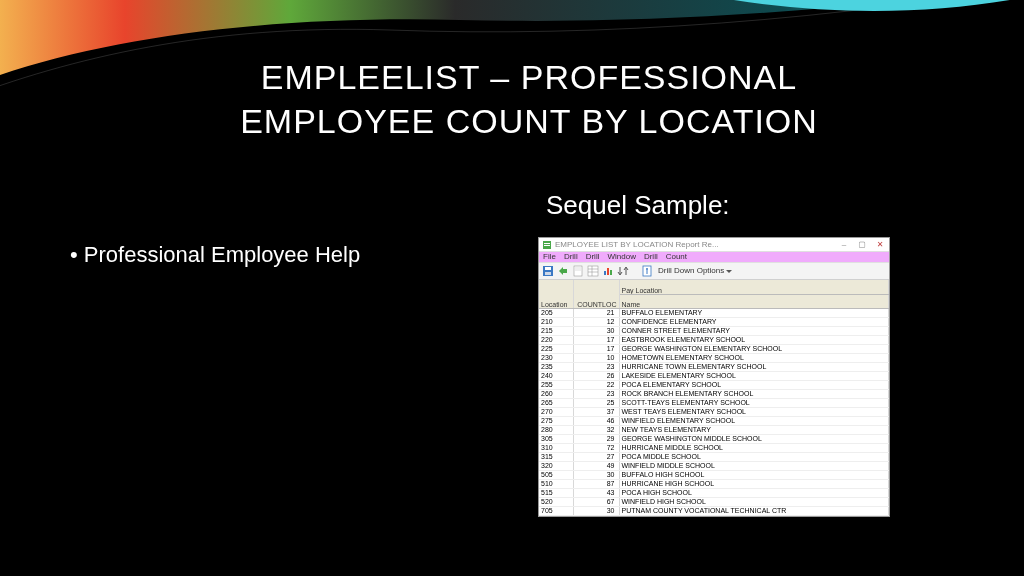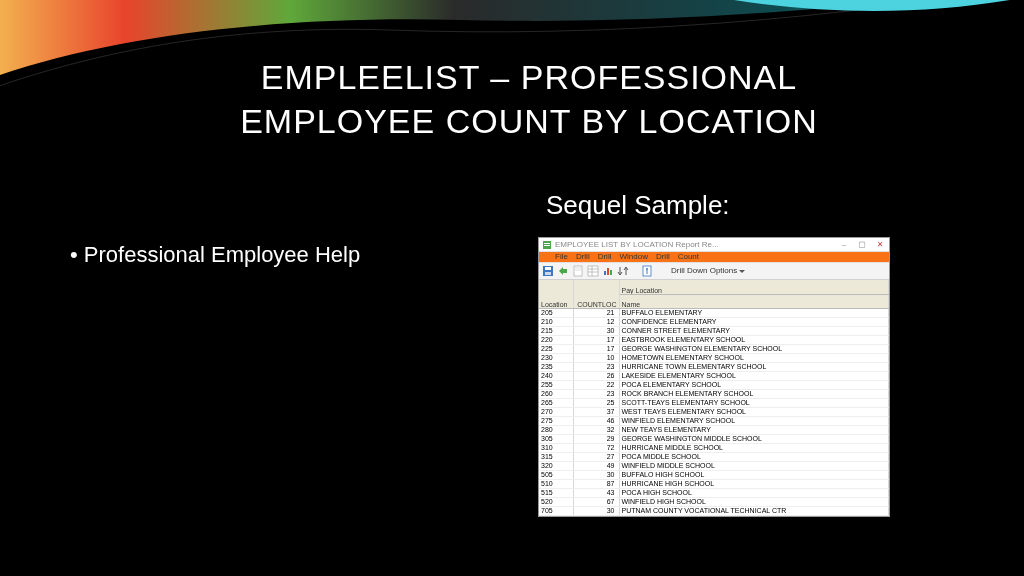--- a/index.html
+++ b/index.html
@@ -86,22 +86,22 @@
     width: 18px;
     height: 14px;
     display: flex;
     align-items: center;
     justify-content: center;
     color: #888;
   }
   .menubar {
     display: flex;
     gap: 8px;
-    padding: 1px 16px;
-    background: #f97316;
+    padding: 1px 4px;
+    background: #f0abfc;
     border-bottom: 1px solid #e0e0e0;
     font-size: 8px;
   }
   .menubar span { color: #333; }
   .toolbar {
     display: flex;
     align-items: center;
     gap: 3px;
     padding: 2px 3px;
     background: #f4f4f4;
@@ -114,21 +114,20 @@
     align-items: center;
     justify-content: center;
   }
   .toolbar .dd {
     font-size: 8px;
     color: #333;
     padding: 0 2px;
     display: flex;
     align-items: center;
     gap: 2px;
-    margin-left: 13px;
   }
   .caret {
     width: 0; height: 0;
     border-left: 3px solid transparent;
     border-right: 3px solid transparent;
     border-top: 3px solid #555;
   }
   .grid {
     width: 100%;
     border-collapse: collapse;

